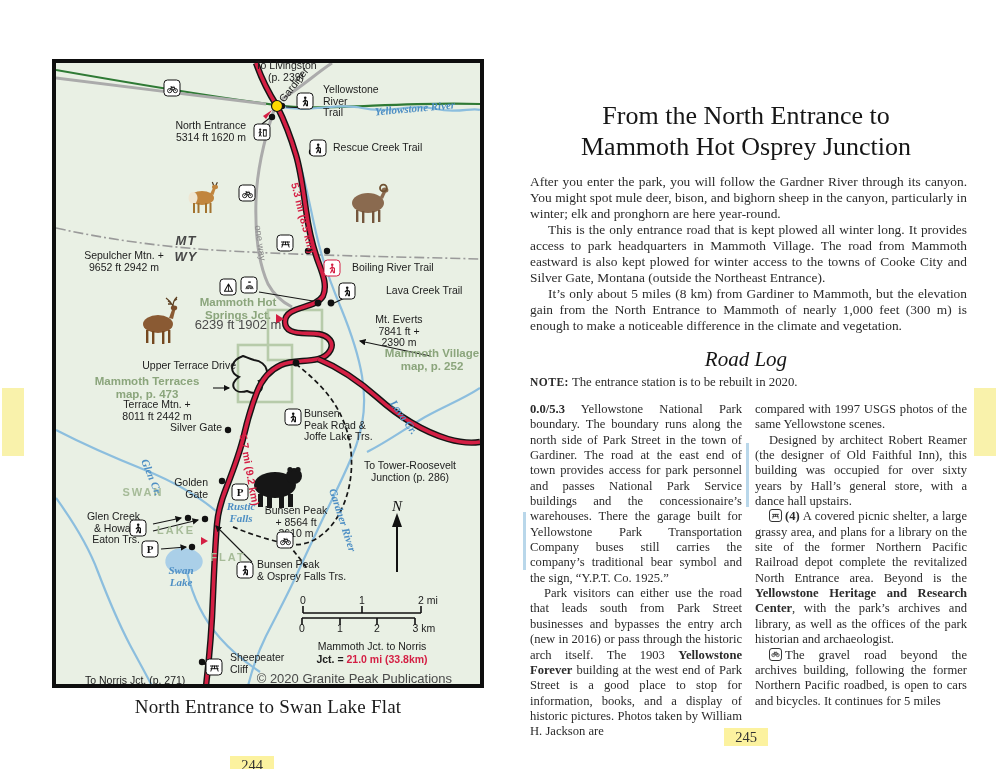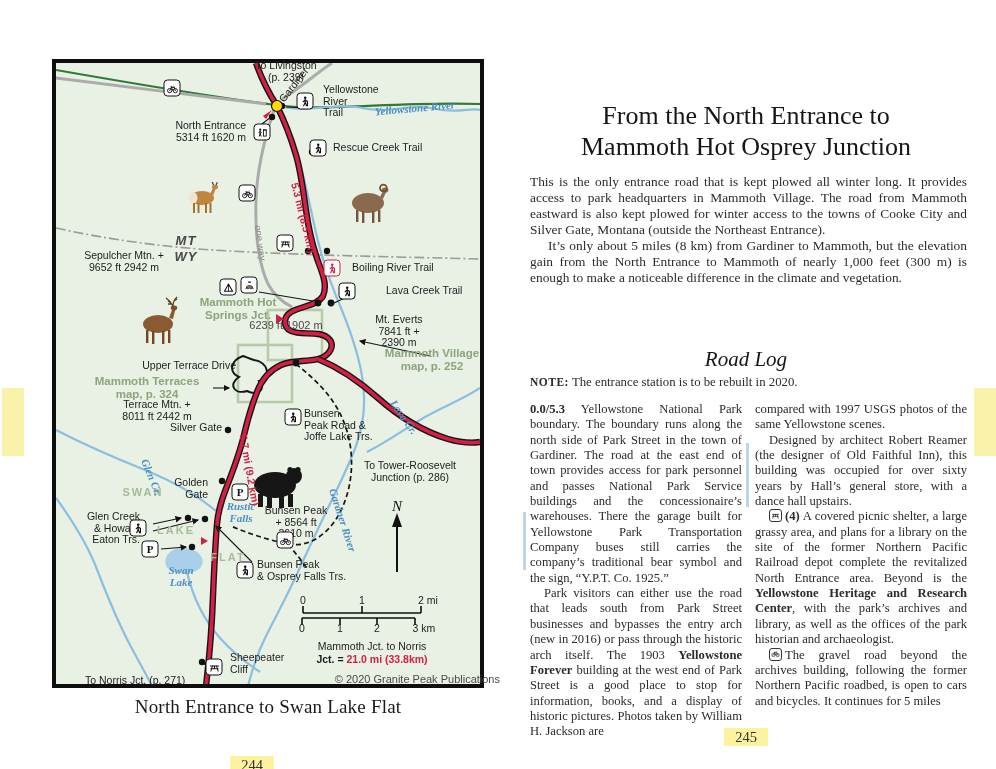--- a/index.html
+++ b/index.html
@@ -15,21 +15,21 @@
   .map-art{position:absolute;left:0;top:0;}
   #map-overlay{position:absolute;left:0;top:0;width:996px;height:769px;pointer-events:none;}
   .mlabel{position:absolute;font:10.5px/1.1 "Liberation Sans",sans-serif;color:#1c1c1c;
           white-space:pre-line;text-align:center;}
   .mlabel.grn{color:#8ba57c;font-weight:bold;font-size:11.5px;}
   .mlabel.grn2{color:#a6bb98;font-weight:bold;letter-spacing:2px;font-size:11px;}
   .mlabel.blu{color:#4e8fc4;font-style:italic;font-family:"Liberation Serif",serif;font-size:11px;font-weight:bold;}
   .mlabel.red{color:#d41f44;font-weight:bold;font-size:10.5px;}
   .mlabel.gry{color:#8d8d8d;font-size:9.5px;}
   .mlabel.state{font-size:13px;font-style:italic;font-weight:bold;color:#474747;letter-spacing:1px;line-height:1.25;}
-  .mlabel.tiny{font-size:11px;color:#4a4a4a;margin-left:48px;}
+  .mlabel.tiny{font-size:13px;color:#4a4a4a;}
   .mlabel.nlab{font-family:"Liberation Serif",serif;font-style:italic;font-size:15px;color:#111;}
   .micon{position:absolute;width:17px;height:17px;background:#fff;border:1.7px solid #111;
          border-radius:4px;display:flex;align-items:center;justify-content:center;color:#111;
          box-sizing:border-box;}
   .micon.redv{border-color:#d41f44;color:#d41f44;}
   .micon svg{width:12px;height:12px;display:block;}
   .micon .pletter{font:bold 11px/1 "Liberation Serif",serif;}
   .map-caption{position:absolute;left:52px;width:432px;top:696px;text-align:center;
                font-size:19px;color:#1a1a1a;letter-spacing:.2px;}
   .scale-note2{position:absolute;font:bold 10.5px/1.1 "Liberation Sans",sans-serif;color:#1c1c1c;
@@ -267,21 +267,21 @@
       <div class="mlabel grn" style="left: 238px; top: 309px; transform: translate(-50%, -50%);">Mammoth Hot
 Springs Jct.</div>
       <div class="mlabel tiny" style="left: 238px; top: 325px; transform: translate(-50%, -50%);">6239 ft  1902 m</div>
       <div class="mlabel" style="left: 399px; top: 331px; transform: translate(-50%, -50%);">Mt. Everts
 7841 ft +
 2390 m</div>
       <div class="mlabel grn" style="left: 432px; top: 360px; transform: translate(-50%, -50%);">Mammoth Village
 map, p. 252</div>
       <div class="mlabel" style="left: 236px; top: 366px; transform: translate(-100%, -50%); text-align: right;">Upper Terrace Drive</div>
       <div class="mlabel grn" style="left: 147px; top: 388px; transform: translate(-50%, -50%);">Mammoth Terraces
-map, p. 324</div>
+map, p. 473</div>
       <div class="mlabel" style="left: 157px; top: 411px; transform: translate(-50%, -50%);">Terrace Mtn. +
 8011 ft  2442 m</div>
       <div class="mlabel" style="left: 222px; top: 428px; transform: translate(-100%, -50%); text-align: right;">Silver Gate</div>
       <div class="mlabel red" style="left: 249px; top: 470px; transform: translate(-50%, -50%) rotate(80deg);">5.7 mi (9.2 km)</div>
       <div class="mlabel" style="left: 304px; top: 425px; transform: translate(0px, -50%); text-align: left;">Bunsen
 Peak Road &amp;
 Joffe Lake Trs.</div>
       <div class="mlabel blu" style="left: 404px; top: 417px; transform: translate(-50%, -50%) rotate(55deg);">Lava Cr.</div>
       <div class="mlabel" style="left: 410px; top: 472px; transform: translate(-50%, -50%);">To Tower-Roosevelt
 Junction (p. 286)</div>
@@ -406,20 +406,21 @@
 
   <div class="map-caption">North Entrance to Swan Lake Flat</div>
   <div class="pagenum" style="left:230px;top:756px;">244</div>
 
   <div class="rp-title">
     <div>From the North Entrance to</div>
     <div>Mammoth Hot Osprey Junction</div>
   </div>
 
   <div class="rp-intro">
+    <p>After you enter the park, you will follow the Gardner River through its canyon. You might spot mule deer, bison, and bighorn sheep in the canyon, particularly in winter; elk and pronghorn are here year-round.</p>
     <p>This is the only entrance road that is kept plowed all winter long. It provides access to park headquarters in Mammoth Village. The road from Mammoth eastward is also kept plowed for winter access to the towns of Cooke City and Silver Gate, Montana (outside the Northeast Entrance).</p>
     <p>It’s only about 5 miles (8 km) from Gardiner to Mammoth, but the elevation gain from the North Entrance to Mammoth of nearly 1,000 feet (300 m) is enough to make a noticeable difference in the climate and vegetation.</p>
   </div>
 
   <div class="rp-roadlog">Road Log</div>
 
   <div class="rp-note">
     <span class="notelab">NOTE:</span><span> The entrance station is to be rebuilt in 2020.</span>
   </div>
 

